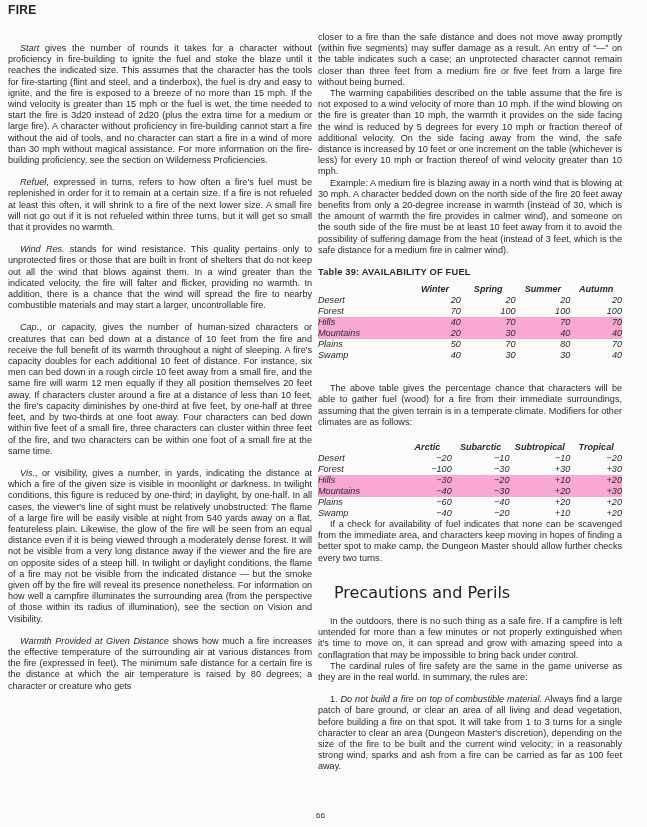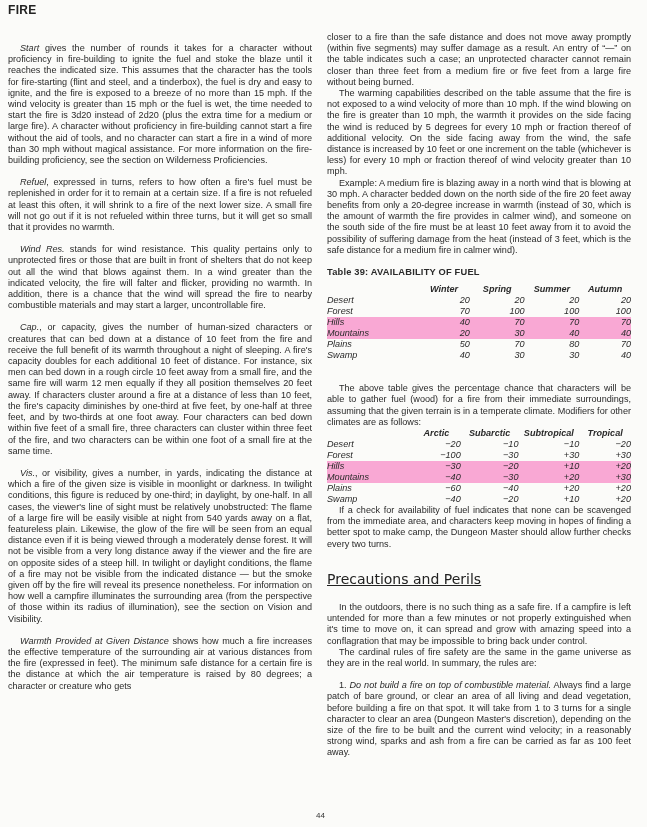--- a/index.html
+++ b/index.html
@@ -10,37 +10,37 @@
     font-size: 9.1px; line-height: 11.2px;
     position: relative;
   }
   .header {
     position: absolute; left: 8px; top: 5px;
     font-family: "Liberation Sans", sans-serif; font-weight: bold;
     font-size: 12px; letter-spacing: 0.3px; color: #222;
   }
   .col { position: absolute; top: 32px; width: 304px; }
   .col.left { left: 8px; }
-  .col.right { left: 327px; top: 32px; width: 304px; }
+  .col.right { left: 318px; top: 32px; width: 304px; }
   p { margin: 0; text-align: justify; }
   p.ind { text-indent: 12px; }
   p.gap { margin-top: 11px; }
   em { font-style: italic; }
   .table-title {
     font-weight: bold; font-size: 9.3px; margin-top: 11px; margin-bottom: 6px; letter-spacing: 0.2px;
   }
   table { border-collapse: collapse; width: 100%; font-size: 9.1px; font-style: italic; }
   table td, table th { padding: 0; height: 11px; line-height: 11px; }
   table th { font-weight: bold; text-align: center; }
   table td.t { text-align: left; }
   table td.n { text-align: right; }
   tr.shade td { background: #f9a8d4; }
   .h2 {
-    font-family: "DejaVu Sans", sans-serif; font-size: 14px; font-weight: normal;
-    margin: 20px 0 14px 0; color: #222; line-height: 18px; text-decoration: underline;
+    font-family: "DejaVu Sans", sans-serif; font-size: 16px; font-weight: normal;
+    margin: 20px 0 14px 16px; color: #222; line-height: 18px;
   }
   .pagenum {
     position: absolute; left: 316px; top: 810px; font-size: 8px; color: #333;
   }
 </style>
 </head>
 <body>
 
 <div class="header">FIRE</div>
 
@@ -117,21 +117,21 @@
           <td class="n">40</td>
           <td class="n">30</td>
           <td class="n">30</td>
           <td class="n">40</td>
         </tr>
       </tbody>
   </table>
 
   <p class="ind" style="margin-top:22px">The above table gives the percentage chance that characters will be able to gather fuel (wood) for a fire from their immediate surroundings, assuming that the given terrain is in a temperate climate. Modifiers for other climates are as follows:</p>
 
-  <table style="">
+  <table style="margin-top:14px">
     <colgroup>
         <col style="width:28%">
         <col style="width:16%">
         <col style="width:19%">
         <col style="width:20%">
         <col style="width:17%">
       </colgroup>
     <thead>
       <tr>
         <th></th>
@@ -189,13 +189,13 @@
 
   <p class="ind" style="">If a check for availability of fuel indicates that none can be scavenged from the immediate area, and characters keep moving in hopes of finding a better spot to make camp, the Dungeon Master should allow further checks every two turns.</p>
 
   <div class="h2">Precautions and Perils</div>
 
   <p class="ind">In the outdoors, there is no such thing as a safe fire. If a campfire is left untended for more than a few minutes or not properly extinguished when it's time to move on, it can spread and grow with amazing speed into a conflagration that may be impossible to bring back under control.</p>
   <p class="ind">The cardinal rules of fire safety are the same in the game universe as they are in the real world. In summary, the rules are:</p>
   <p class="ind" style="margin-top:11px"><span>1. </span><em>Do not build a fire on top of combustible material.</em><span> Always find a large patch of bare ground, or clear an area of all living and dead vegetation, before building a fire on that spot. It will take from 1 to 3 turns for a single character to clear an area (Dungeon Master's discretion), depending on the size of the fire to be built and the current wind velocity; in a reasonably strong wind, sparks and ash from a fire can be carried as far as 100 feet away.</span></p>
 </div>
 
-<div class="pagenum">44</div>
+<div class="pagenum">66</div>
 
 </body></html>

